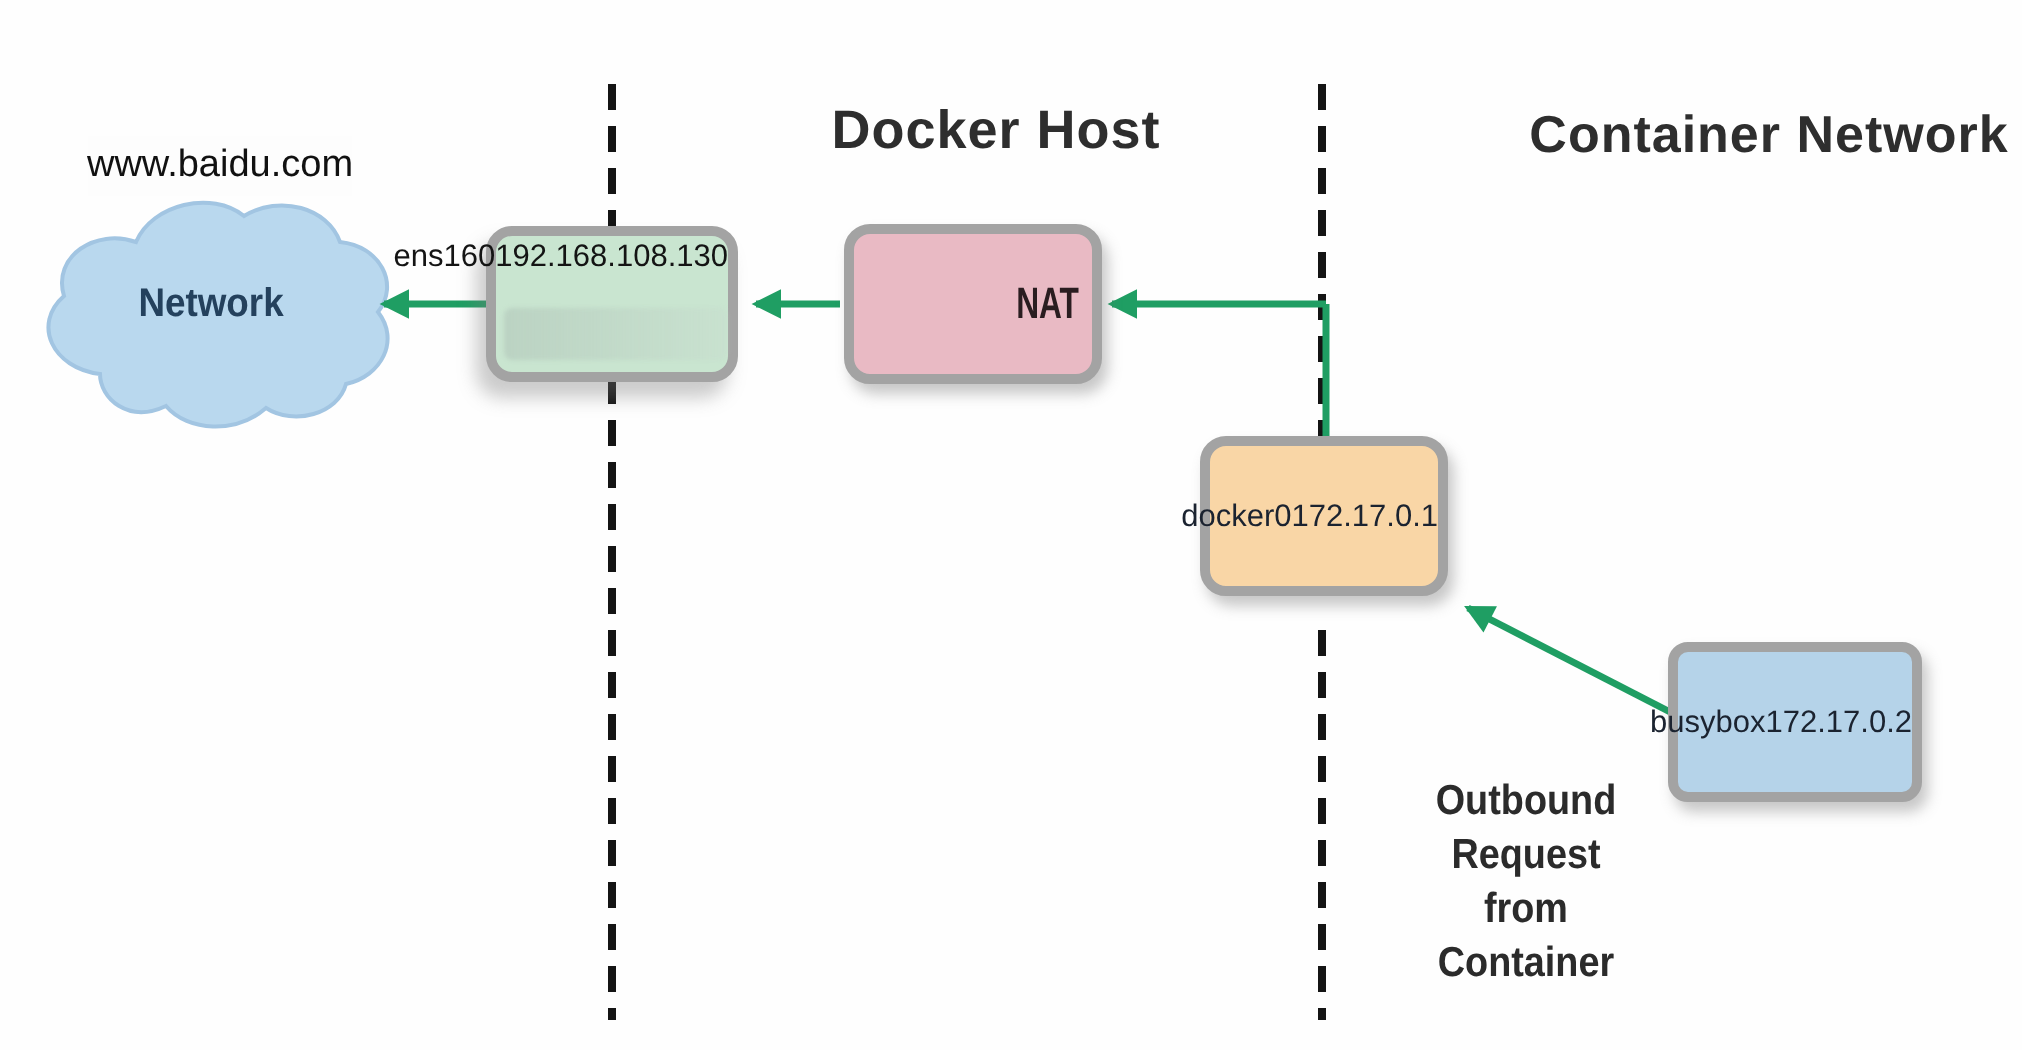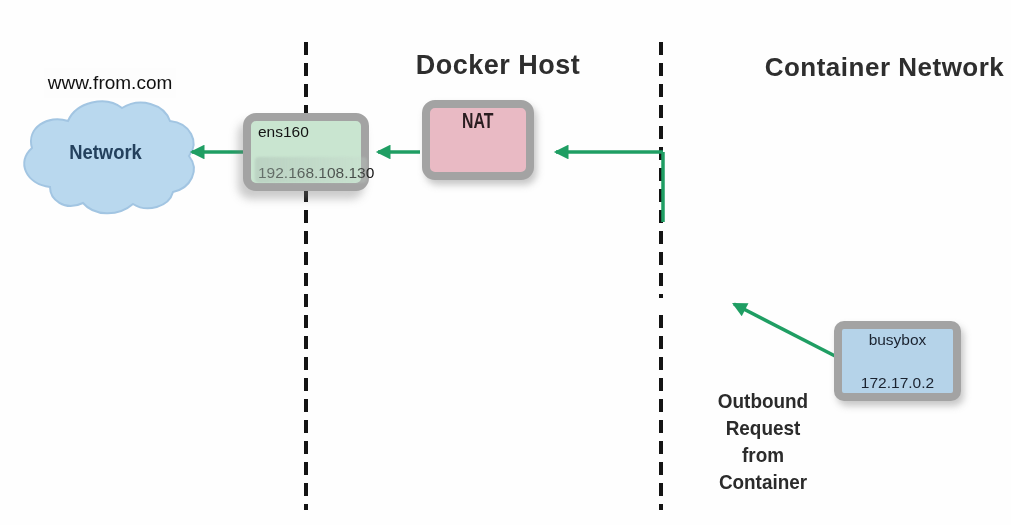--- a/index.html
+++ b/index.html
@@ -20,39 +20,39 @@
     position:absolute;left:44px;top:68px;width:132px;height:30px;
     background:#fdfdfd;display:flex;align-items:center;justify-content:center;
     font-size:19px;color:#111;
   }
   .cloud-label{
     position:absolute;left:58px;top:141px;width:95px;text-align:center;
     font-size:20px;font-weight:700;color:#24415d;
     transform:scaleX(0.92);
   }
   .node{
-    position:absolute;border:8px solid #a3a3a3;border-radius:13px;
-    display:flex;flex-direction:column;justify-content:space-between;
+    position:absolute;border:5px solid #a3a3a3;border-radius:13px;
+    display:flex;flex-direction:row;justify-content:flex-end;
     box-sizing:border-box;
     box-shadow:3px 5px 7px rgba(110,110,110,0.38);
   }
   .node .line{font-size:15.5px;line-height:21px;color:#141414;}
   .node-ens160{
     left:243px;top:113px;width:126px;height:78px;
     background:#c9e5d0;align-items:flex-start;padding-left:7px;
     box-shadow:-5px 8px 9px rgba(120,120,120,0.38);
   }
   .node-ens160 .line{white-space:nowrap;}
   .node-ens160 .smudge{
     position:absolute;left:4px;top:36px;width:112px;height:26px;
     background:linear-gradient(90deg,rgba(176,196,184,0.55),rgba(200,216,206,0.25));
     border-radius:4px;filter:blur(1px);
   }
   .node-nat{
-    left:422px;top:100px;width:112px;height:80px;
+    left:422px;top:112px;width:129px;height:80px;
     background:#e9bac4;align-items:center;
   }
   .nat-text{
     font-size:22px;font-weight:700;color:#2a1d20;
     transform:scaleX(0.72);letter-spacing:0px;
   }
   .node-docker0{
     left:600px;top:218px;width:124px;height:80px;
     background:#f9d6a6;align-items:center;
   }
@@ -98,34 +98,38 @@
     <line x1="663" y1="222" x2="663" y2="152" stroke="#1f9e63" stroke-width="3.5"></line>
     <line x1="663" y1="152" x2="556" y2="152" stroke="#1f9e63" stroke-width="3.5" marker-end="url(#ah)"></line>
     <line x1="420" y1="152" x2="378" y2="152" stroke="#1f9e63" stroke-width="3.5" marker-end="url(#ah)"></line>
     <line x1="243" y1="152" x2="192" y2="152" stroke="#1f9e63" stroke-width="3.5" marker-end="url(#ah)"></line>
     <line x1="837" y1="357" x2="734" y2="304" stroke="#1f9e63" stroke-width="3.5" marker-end="url(#ah)"></line>
   </svg>
 
   <div class="zone-title title-docker-host">Docker Host</div>
   <div class="zone-title title-container-network">Container Network</div>
 
-  <div class="domain-label">www.from.com</div>
+  <div class="domain-label">www.baidu.com</div>
 
   <div class="cloud-label">Network</div>
 
   <div class="node node-ens160">
     <div class="smudge"></div>
     <div class="line">ens160</div>
     <div class="line">192.168.108.130</div>
   </div>
 
   <div class="node node-nat">
     <div class="nat-text">NAT</div>
   </div>
 
+  <div class="node node-docker0">
+    <div class="line">docker0</div>
+    <div class="line">172.17.0.1</div>
+  </div>
 
   <div class="node node-busybox">
     <div class="line">busybox</div>
     <div class="line">172.17.0.2</div>
   </div>
 
   <div class="annotation">
     <div>Outbound</div>
     <div>Request</div>
     <div>from Container</div>

